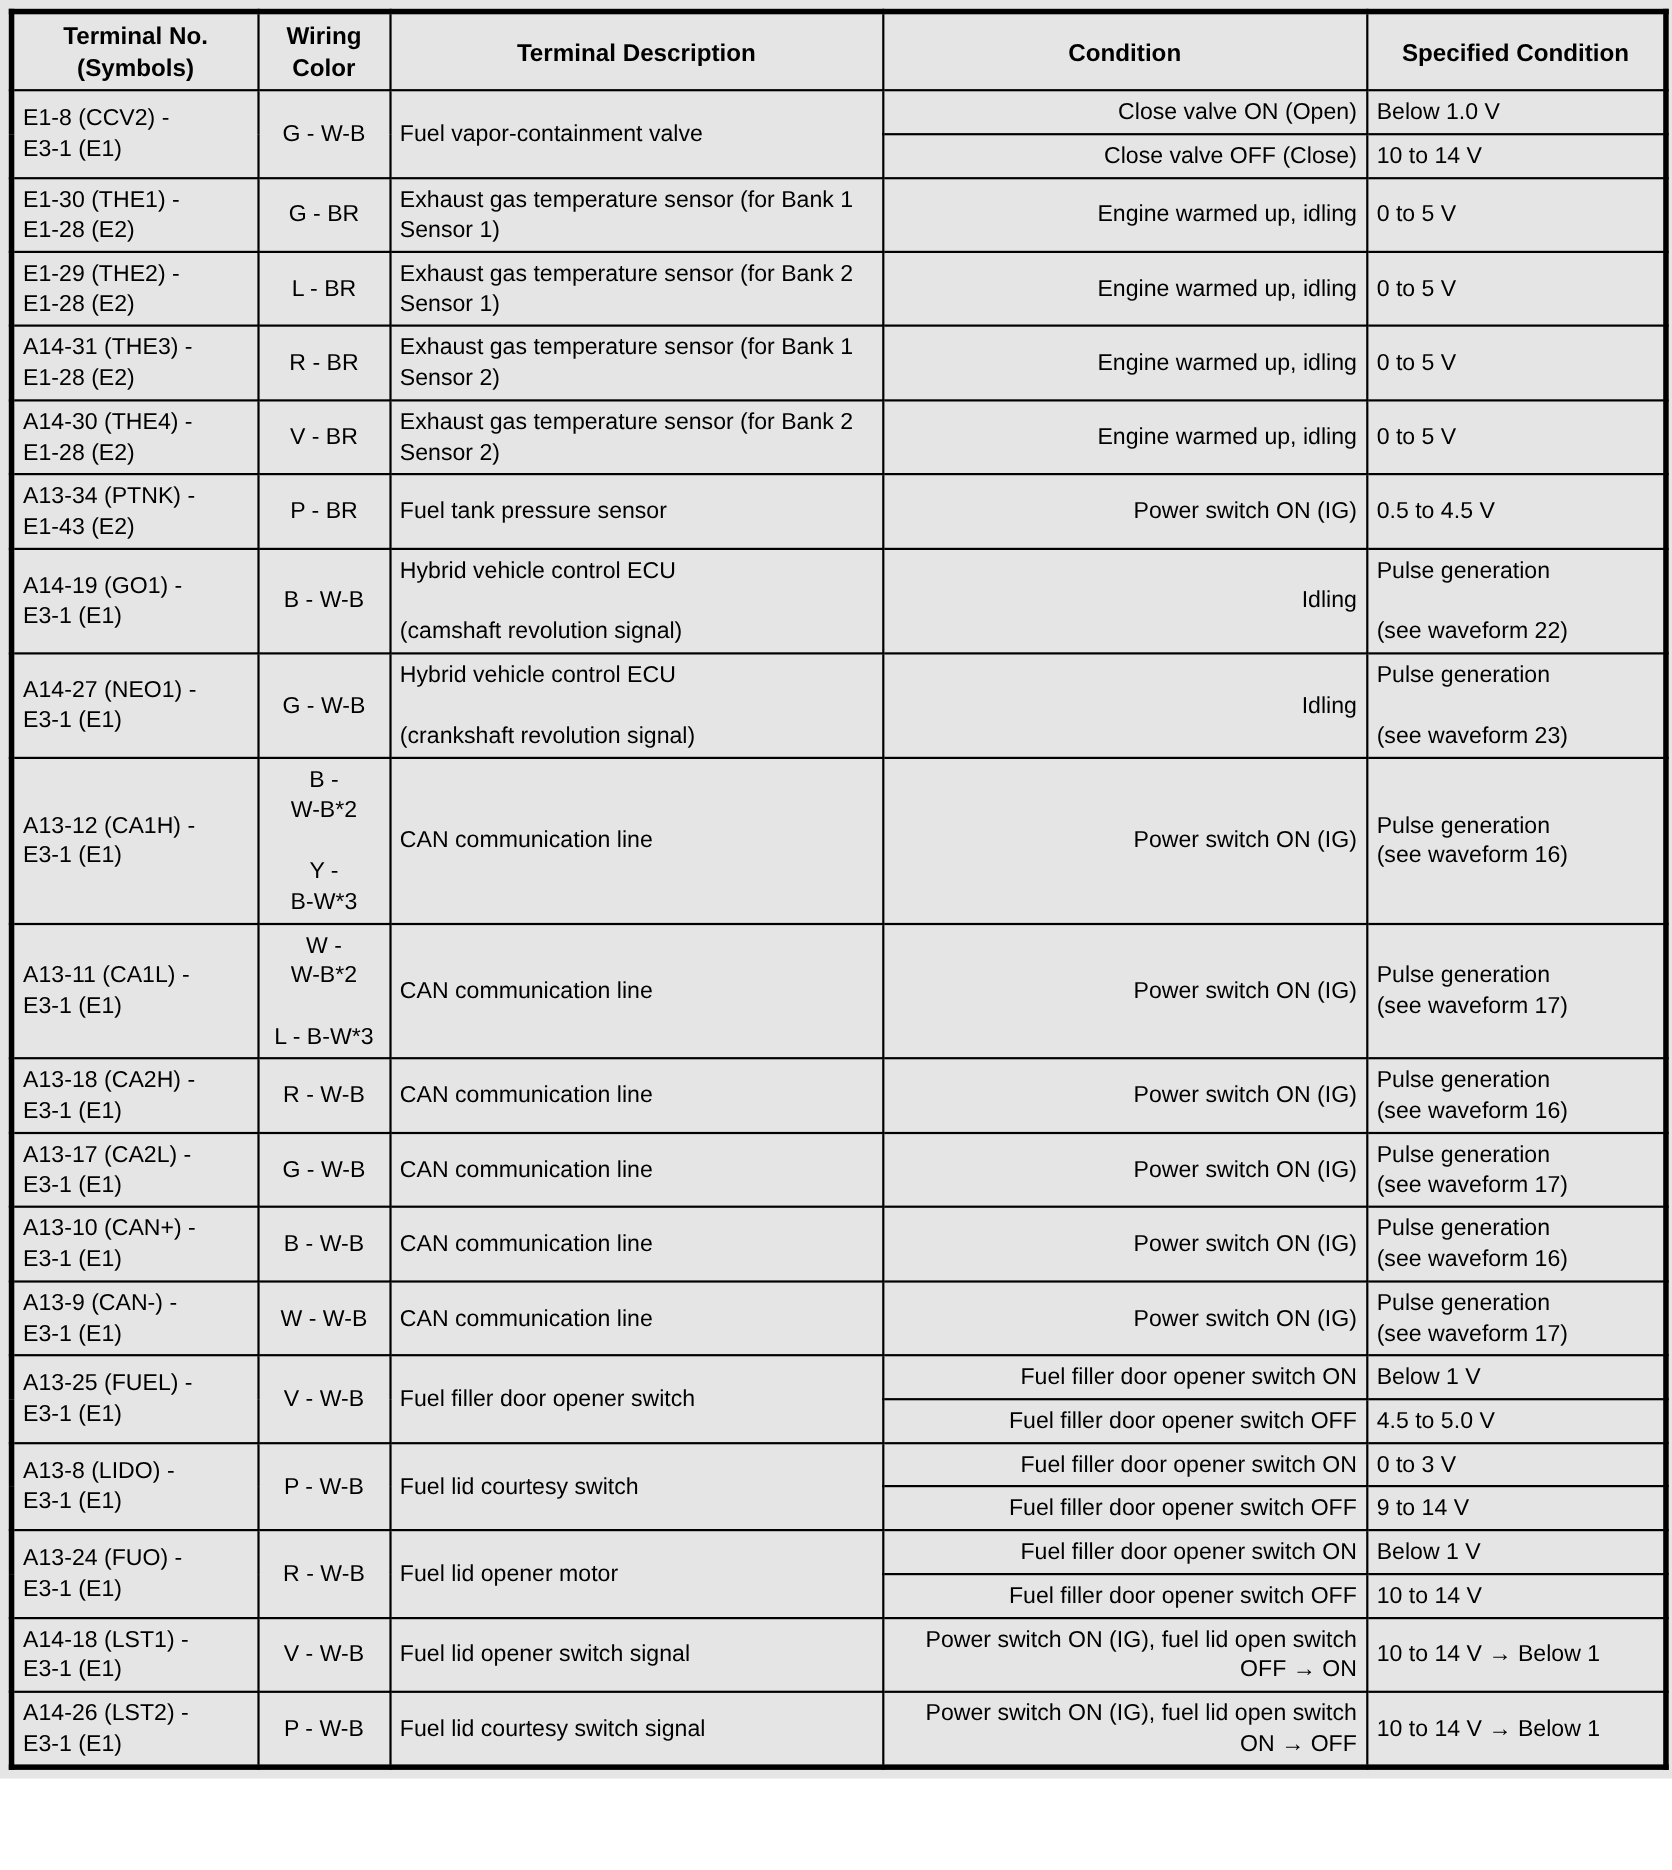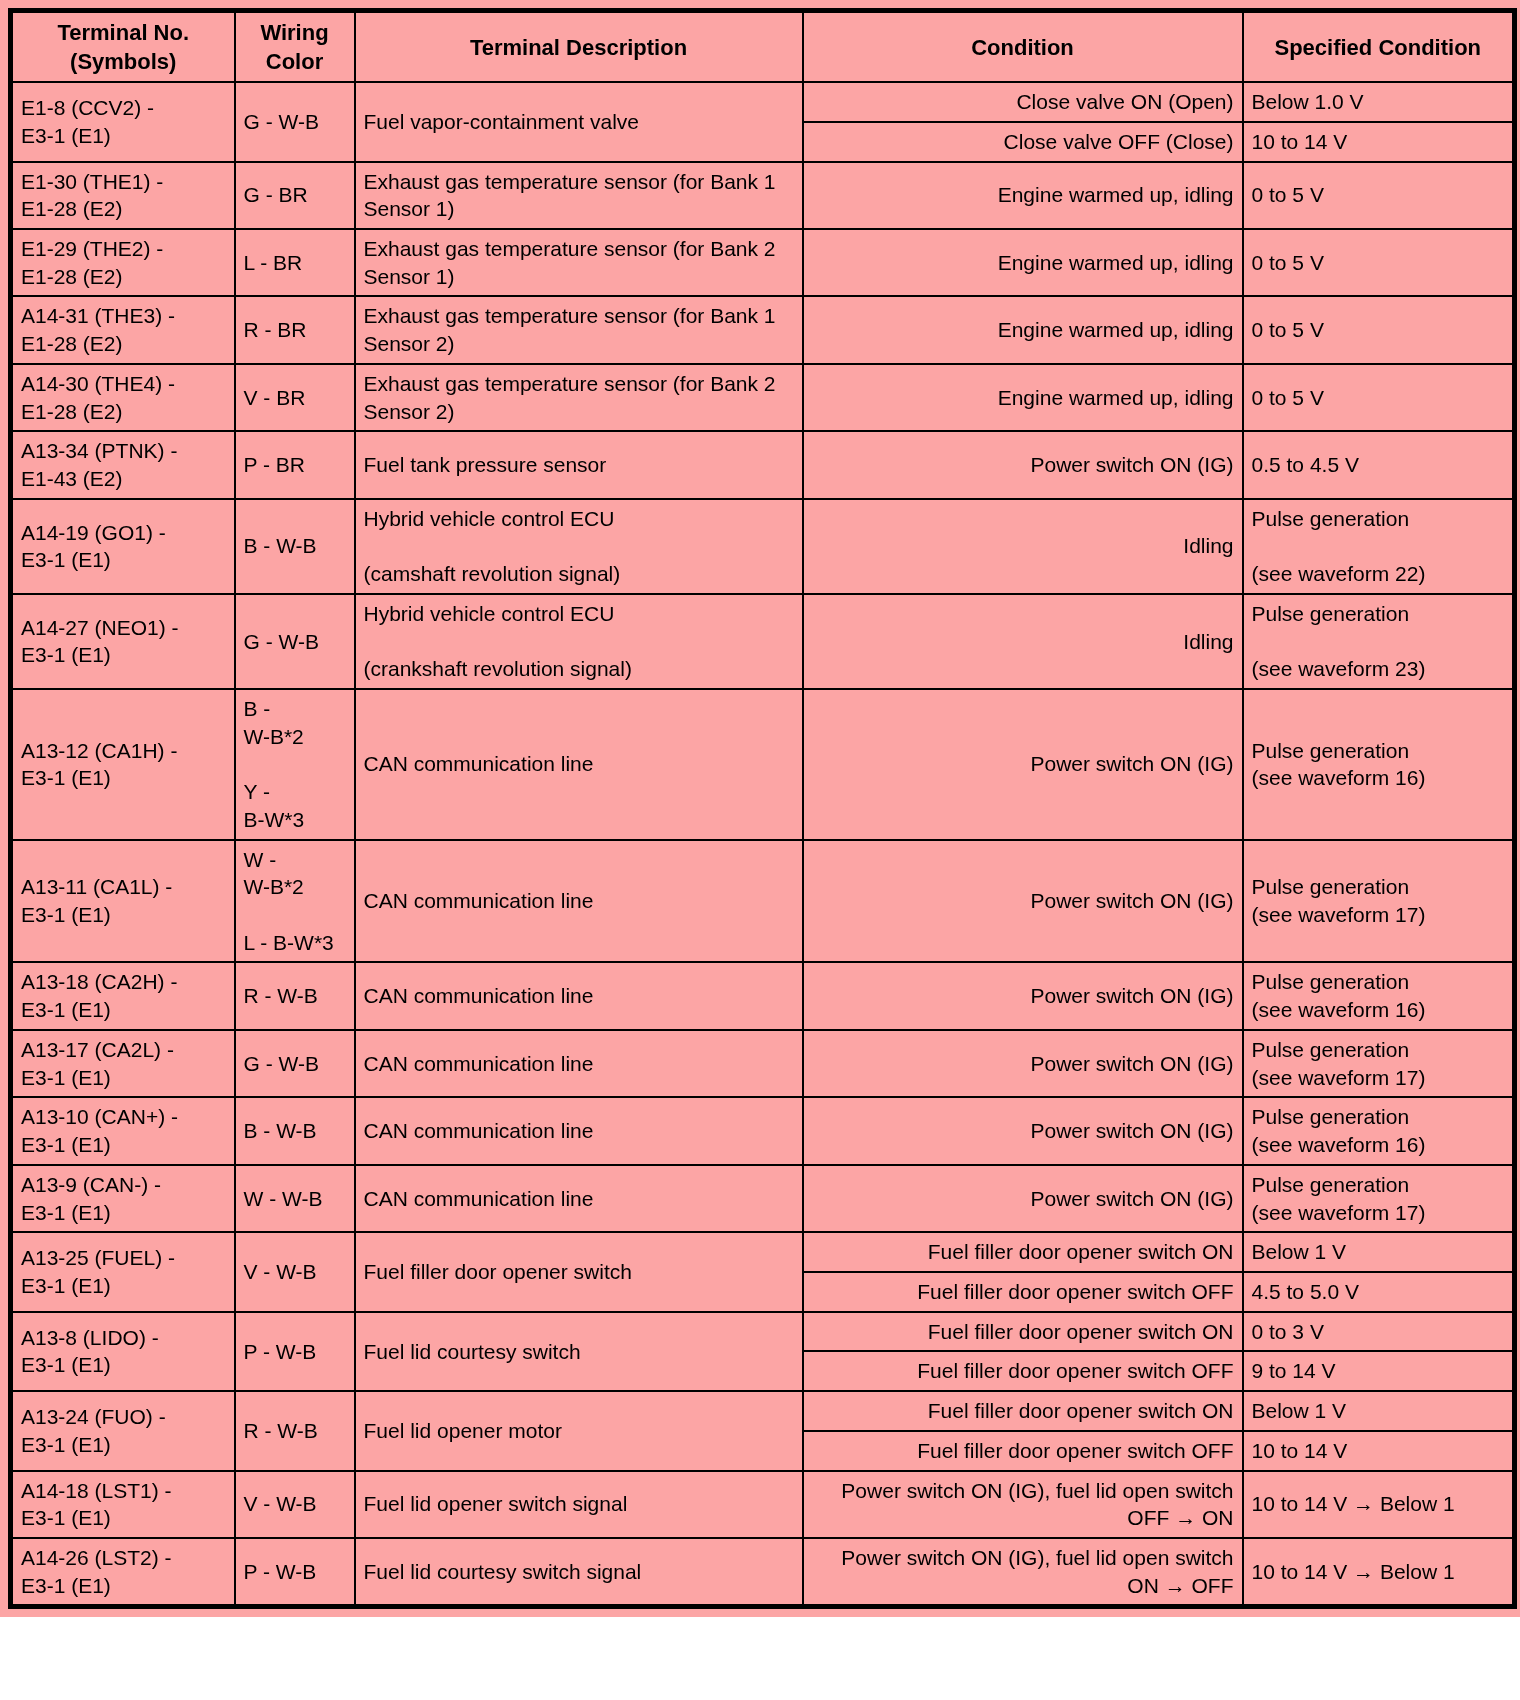--- a/index.html
+++ b/index.html
@@ -6,21 +6,21 @@
     margin: 0;
     padding: 0;
     background: #ffffff;
     font-family: "Liberation Sans", sans-serif;
     color: #000000;
   }
   .page {
     width: 1520px;
     box-sizing: border-box;
     padding: 8px;
-    background: #fca5a5;
+    background: #e5e5e5;
   }
   table.spec {
     border-collapse: collapse;
     table-layout: fixed;
     width: 1504px;
     border: 5px solid #000000;
   }
   table.spec th,
   table.spec td {
     border: 2px solid #000000;
@@ -32,21 +32,21 @@
     word-wrap: break-word;
   }
   table.spec th {
     font-weight: bold;
     font-size: 22px;
     text-align: center;
     height: 52px;
   }
   .pre { white-space: pre-line; }
   .c-terminal { text-align: left; margin-top: 24px; }
-  .c-wiring   { text-align: left; }
+  .c-wiring   { text-align: center; }
   .c-desc     { text-align: left; margin-top: 47px; }
   .c-cond     { text-align: right; }
   .c-spec     { }
 </style>
 </head>
 <body>
 
 <div class="page">
   <table class="spec">
     <colgroup>

